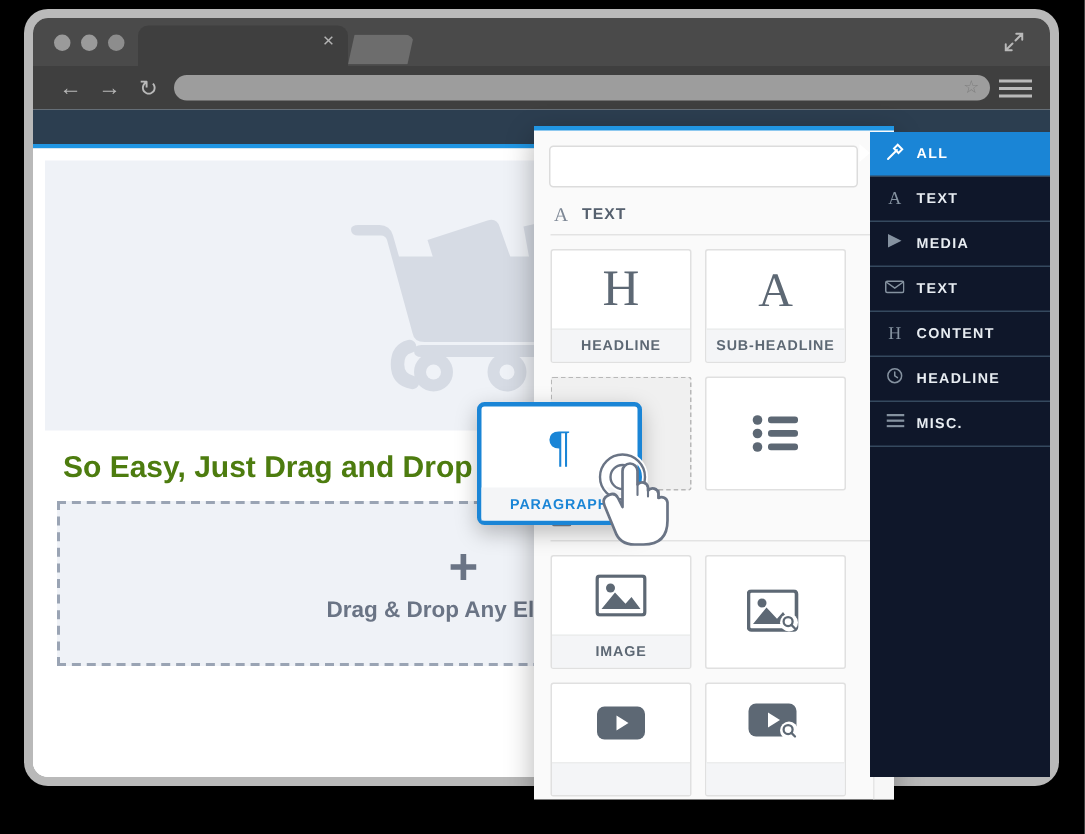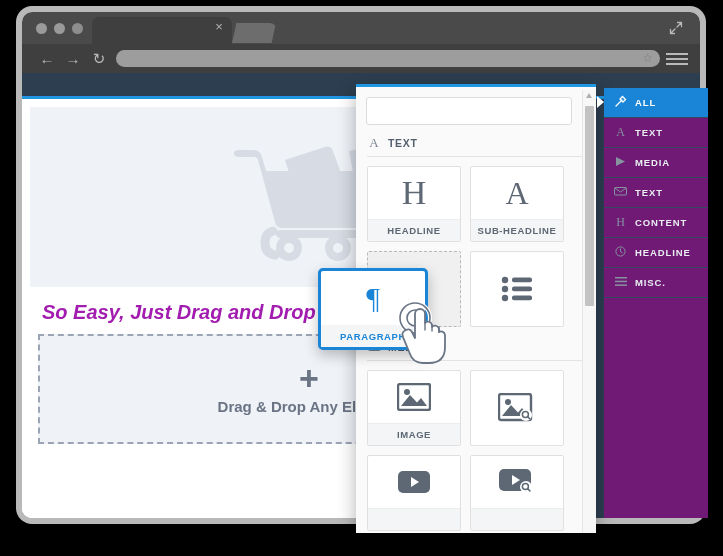--- a/index.html
+++ b/index.html
@@ -37,21 +37,21 @@
   
   #app-bar{height:23px;background:#2c3e50;border-bottom:3px solid #2196e3;}
 
   
   #app-body{display:flex;height:419px;background:#fff;}
 
   
   #canvas{flex:1;padding:8px 8px 0 8px;background:#fff;}
   #hero-block{background:#eff2f7;height:180px;display:flex;align-items:center;justify-content:center;}
   #cart-icon{width:168px;height:140px;}
-  #canvas-heading{font-size:20px;font-weight:bold;color:#a21caf;margin:14px 0 10px 12px;white-space:nowrap;font-style:italic;}
+  #canvas-heading{font-size:20px;font-weight:bold;color:#4d7c0f;margin:14px 0 10px 12px;white-space:nowrap;}
   #dropzone{margin:0 8px;height:106px;border:2px dashed #9aa4b4;background:#eff2f7;
       display:flex;flex-direction:column;align-items:center;justify-content:center;gap:6px;}
   #dropzone-plus-icon{font-size:34px;line-height:28px;color:#6a7485;font-weight:bold;}
   #dropzone-label{font-size:15px;font-weight:bold;color:#6a7485;}
 
   
   #sidebar{width:104px;background:#2c3e50;}
 
   
   #element-panel{position:absolute;left:356px;top:84px;width:240px;height:446px;
@@ -77,22 +77,22 @@
   
   #panel-scrollbar{position:absolute;right:0;top:3px;width:13px;height:443px;
       background:#f7f7f7;border-left:1px solid #e6e6e6;}
   #panel-scroll-up-icon{position:absolute;top:3px;left:3px;width:0;height:0;
       border-left:3.5px solid transparent;border-right:3.5px solid transparent;
       border-bottom:5px solid #b0b0b0;}
   #panel-scroll-thumb{position:absolute;top:16px;left:2px;width:9px;height:200px;
       background:#c3c3c3;border-radius:1px;}
 
   
-  #dark-menu{position:absolute;left:604px;top:88px;width:104px;height:430px;
-      background:#701a75;}
+  #dark-menu{position:absolute;left:580px;top:88px;width:120px;height:430px;
+      background:#0f172a;}
   .menu-item{height:29px;display:flex;align-items:center;gap:8px;padding-left:10px;
       border-bottom:1px solid #35495e;position:relative;}
   .menu-item .micon{width:13px;color:#8592a0;font-size:11px;line-height:13px;text-align:center;}
   .menu-item .mlabel{font-size:9.5px;letter-spacing:.9px;color:#e8edf2;font-weight:bold;}
   .menu-item.active{background:#1a85d6;}
   .menu-item.active .micon,.menu-item.active .mlabel{color:#fff;}
   #menu-active-arrow{position:absolute;left:-7px;top:8px;width:0;height:0;
       border-top:6px solid transparent;border-bottom:6px solid transparent;
       border-left:7px solid #fff;}
 

